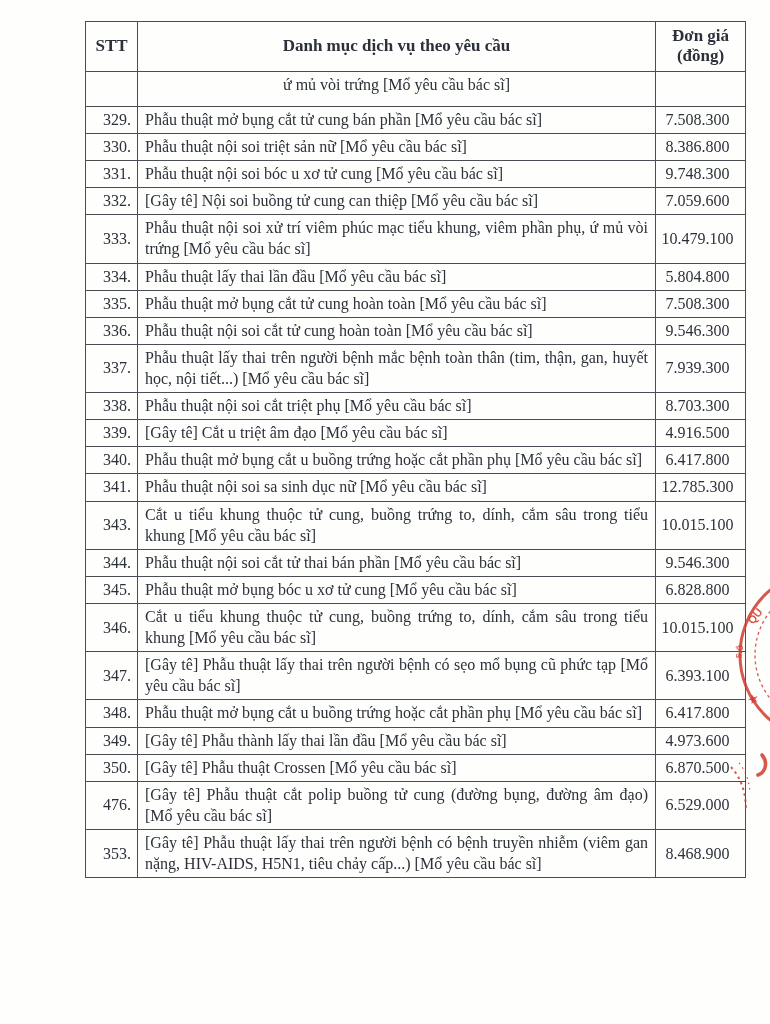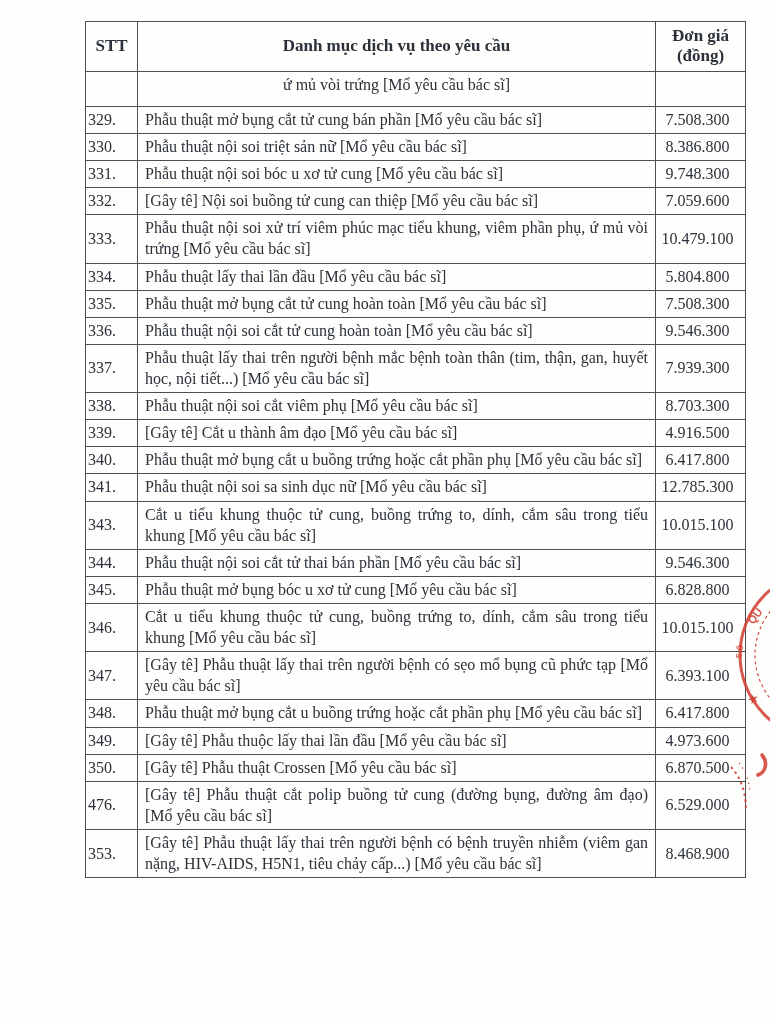--- a/index.html
+++ b/index.html
@@ -31,21 +31,21 @@
     font-size: 17px;
     line-height: 1.2;
     padding: 4px 2px;
     text-align: center;
   }
   td {
     font-size: 16px;
     line-height: 1.32;
     padding: 2px 7px 3px;
   }
-  td.stt { text-align: left; padding-left: 2px; padding-right: 6px; margin-top: 48px; }
+  td.stt { text-align: right; padding-left: 2px; padding-right: 6px; margin-top: 48px; }
   td.service { text-align: justify; }
   td.price { text-align: center; padding-left: 2px; padding-right: 8px; }
   tr.cont td { padding-bottom: 11px; }
   tr.cont td.service { text-align: center; }
 
   .stamp-svg {
     position: absolute;
     left: 715px; top: 575px;
     width: 55px; height: 255px;
     pointer-events: none;
@@ -115,26 +115,26 @@
           <td class="service">Phẫu thuật nội soi cắt tử cung hoàn toàn [Mổ yêu cầu bác sĩ]</td>
           <td class="price">9.546.300</td>
         </tr>
         <tr>
           <td class="stt">337.</td>
           <td class="service">Phẫu thuật lấy thai trên người bệnh mắc bệnh toàn thân (tim, thận, gan, huyết học, nội tiết...) [Mổ yêu cầu bác sĩ]</td>
           <td class="price">7.939.300</td>
         </tr>
         <tr>
           <td class="stt">338.</td>
-          <td class="service">Phẫu thuật nội soi cắt viêm phụ [Mổ yêu cầu bác sĩ]</td>
+          <td class="service">Phẫu thuật nội soi cắt triệt phụ [Mổ yêu cầu bác sĩ]</td>
           <td class="price">8.703.300</td>
         </tr>
         <tr>
           <td class="stt">339.</td>
-          <td class="service">[Gây tê] Cắt u thành âm đạo [Mổ yêu cầu bác sĩ]</td>
+          <td class="service">[Gây tê] Cắt u triệt âm đạo [Mổ yêu cầu bác sĩ]</td>
           <td class="price">4.916.500</td>
         </tr>
         <tr>
           <td class="stt">340.</td>
           <td class="service">Phẫu thuật mở bụng cắt u buồng trứng hoặc cắt phần phụ [Mổ yêu cầu bác sĩ]</td>
           <td class="price">6.417.800</td>
         </tr>
         <tr>
           <td class="stt">341.</td>
           <td class="service">Phẫu thuật nội soi sa sinh dục nữ [Mổ yêu cầu bác sĩ]</td>
@@ -165,21 +165,21 @@
           <td class="service">[Gây tê] Phẫu thuật lấy thai trên người bệnh có sẹo mổ bụng cũ phức tạp [Mổ yêu cầu bác sĩ]</td>
           <td class="price">6.393.100</td>
         </tr>
         <tr>
           <td class="stt">348.</td>
           <td class="service">Phẫu thuật mở bụng cắt u buồng trứng hoặc cắt phần phụ [Mổ yêu cầu bác sĩ]</td>
           <td class="price">6.417.800</td>
         </tr>
         <tr>
           <td class="stt">349.</td>
-          <td class="service">[Gây tê] Phẫu thuộc lấy thai lần đầu [Mổ yêu cầu bác sĩ]</td>
+          <td class="service">[Gây tê] Phẫu thành lấy thai lần đầu [Mổ yêu cầu bác sĩ]</td>
           <td class="price">4.973.600</td>
         </tr>
         <tr>
           <td class="stt">350.</td>
           <td class="service">[Gây tê] Phẫu thuật Crossen [Mổ yêu cầu bác sĩ]</td>
           <td class="price">6.870.500</td>
         </tr>
         <tr>
           <td class="stt">476.</td>
           <td class="service">[Gây tê] Phẫu thuật cắt polip buồng tử cung (đường bụng, đường âm đạo) [Mổ yêu cầu bác sĩ]</td>

